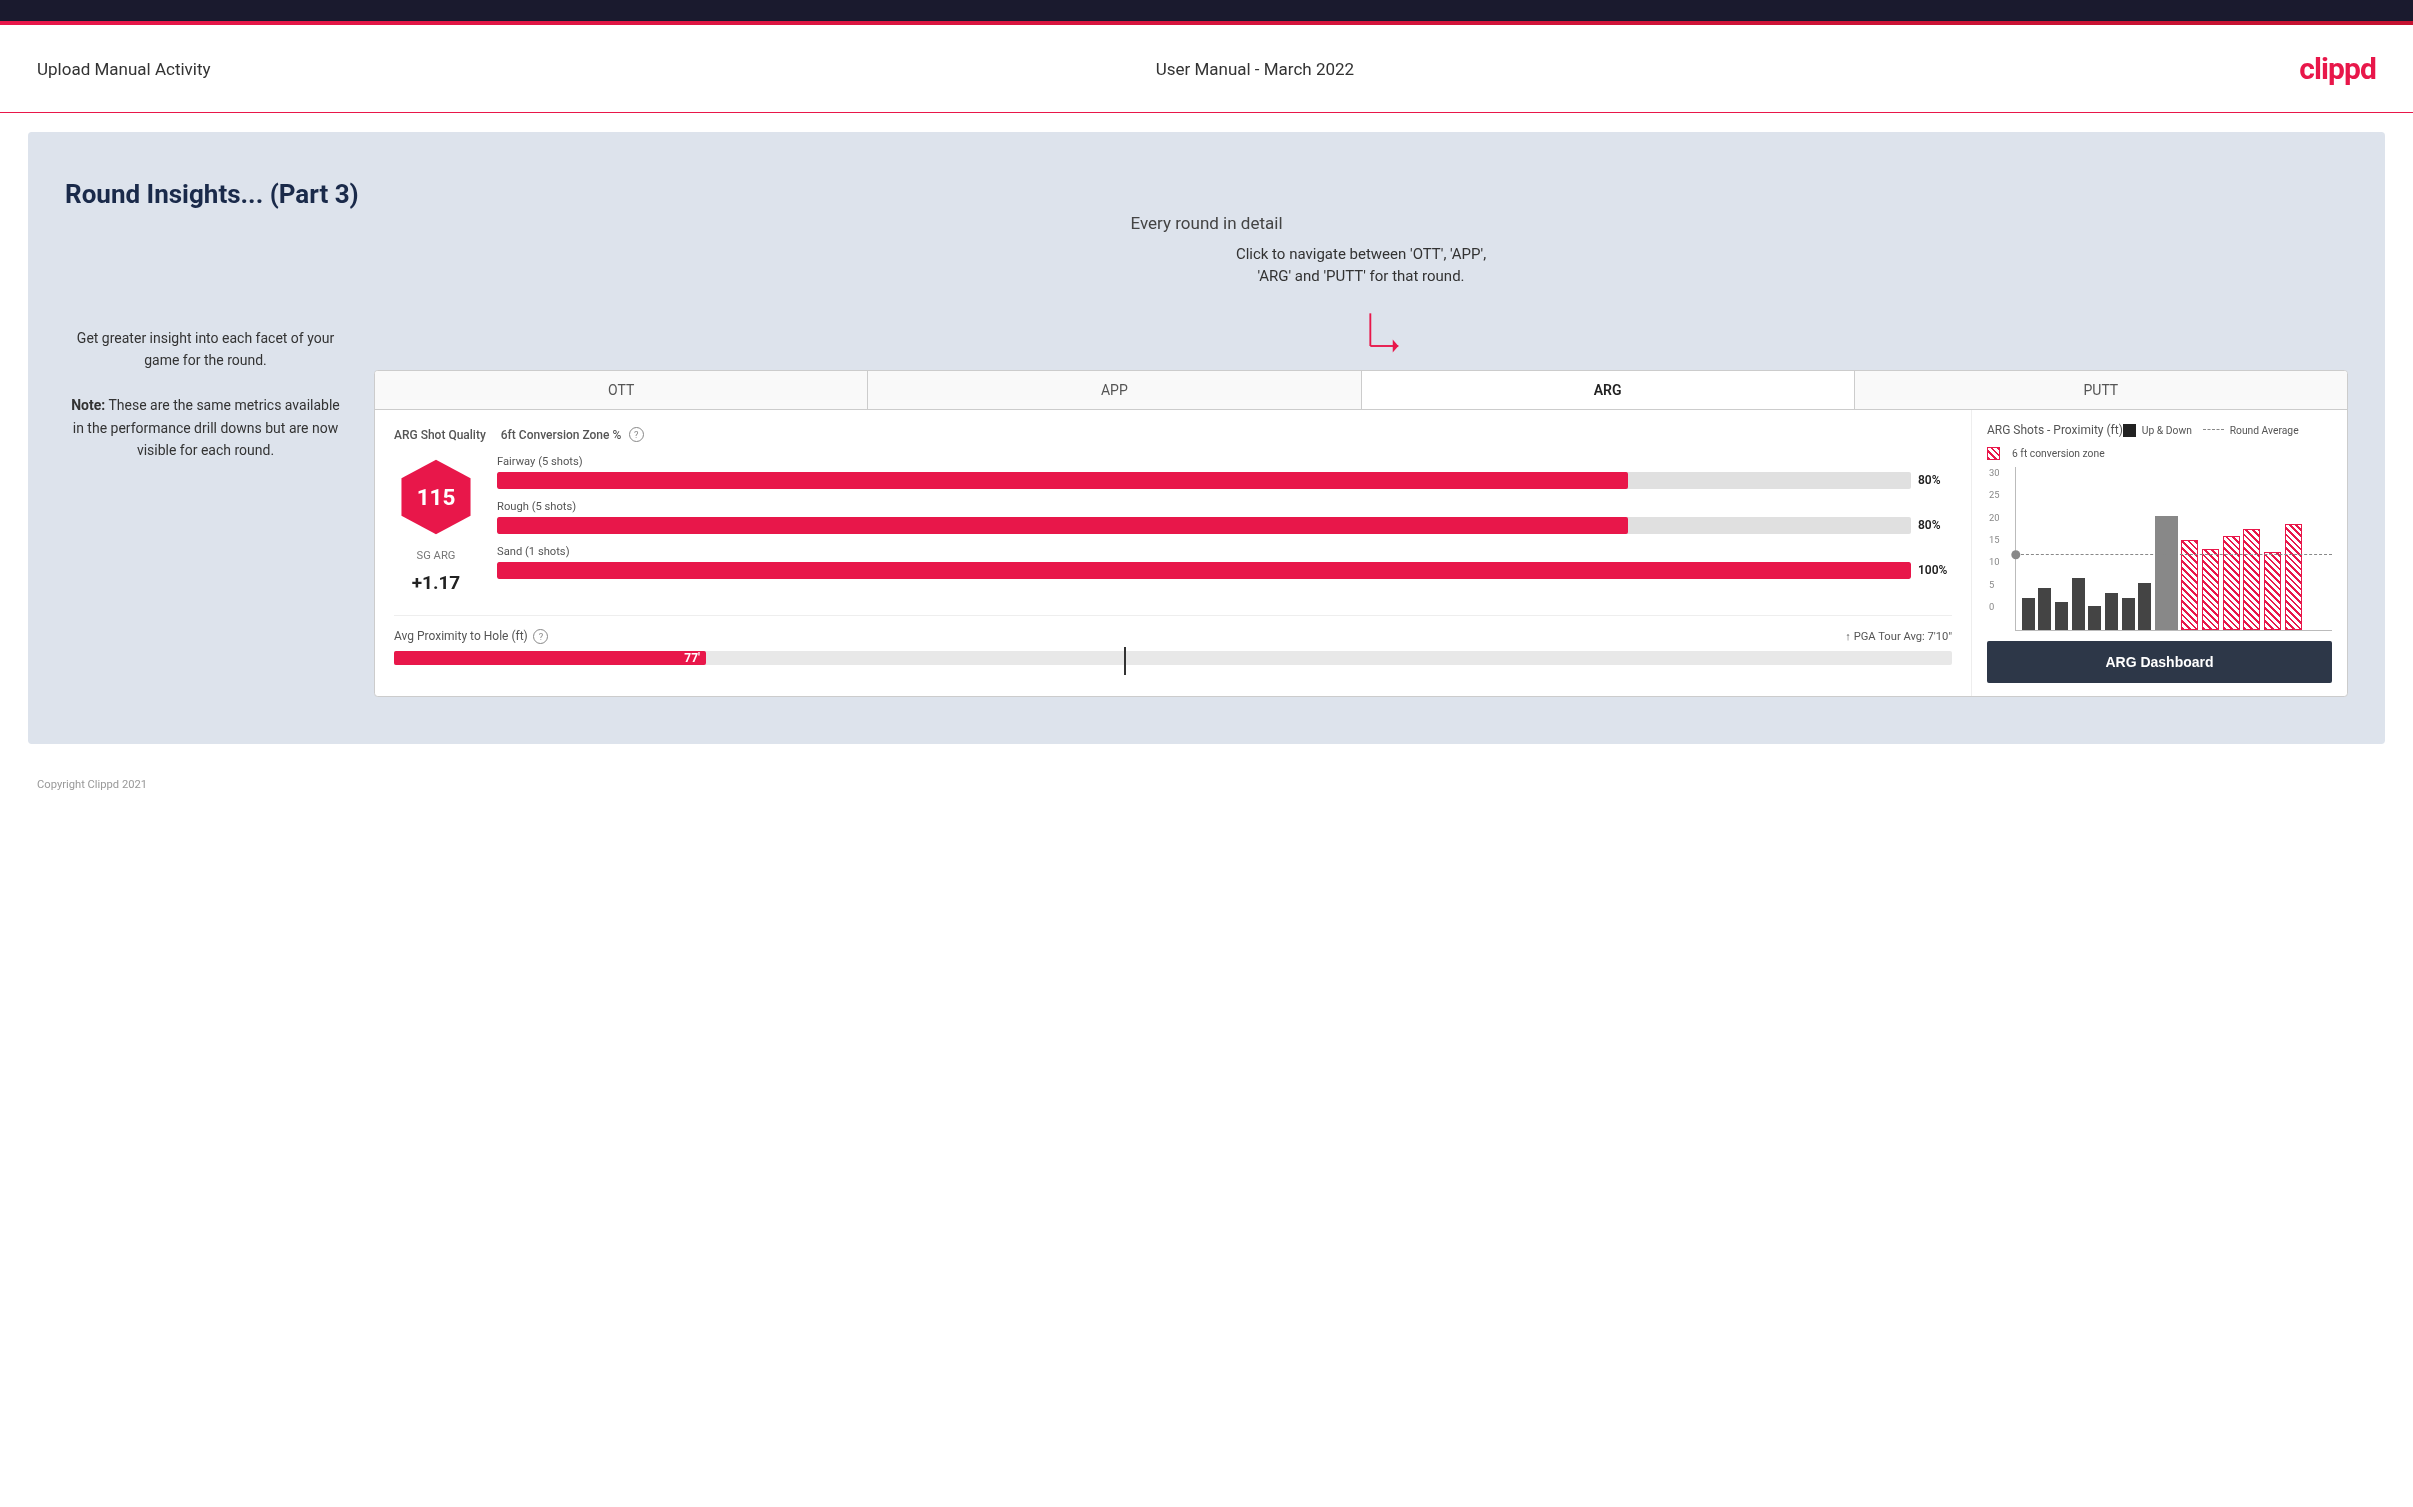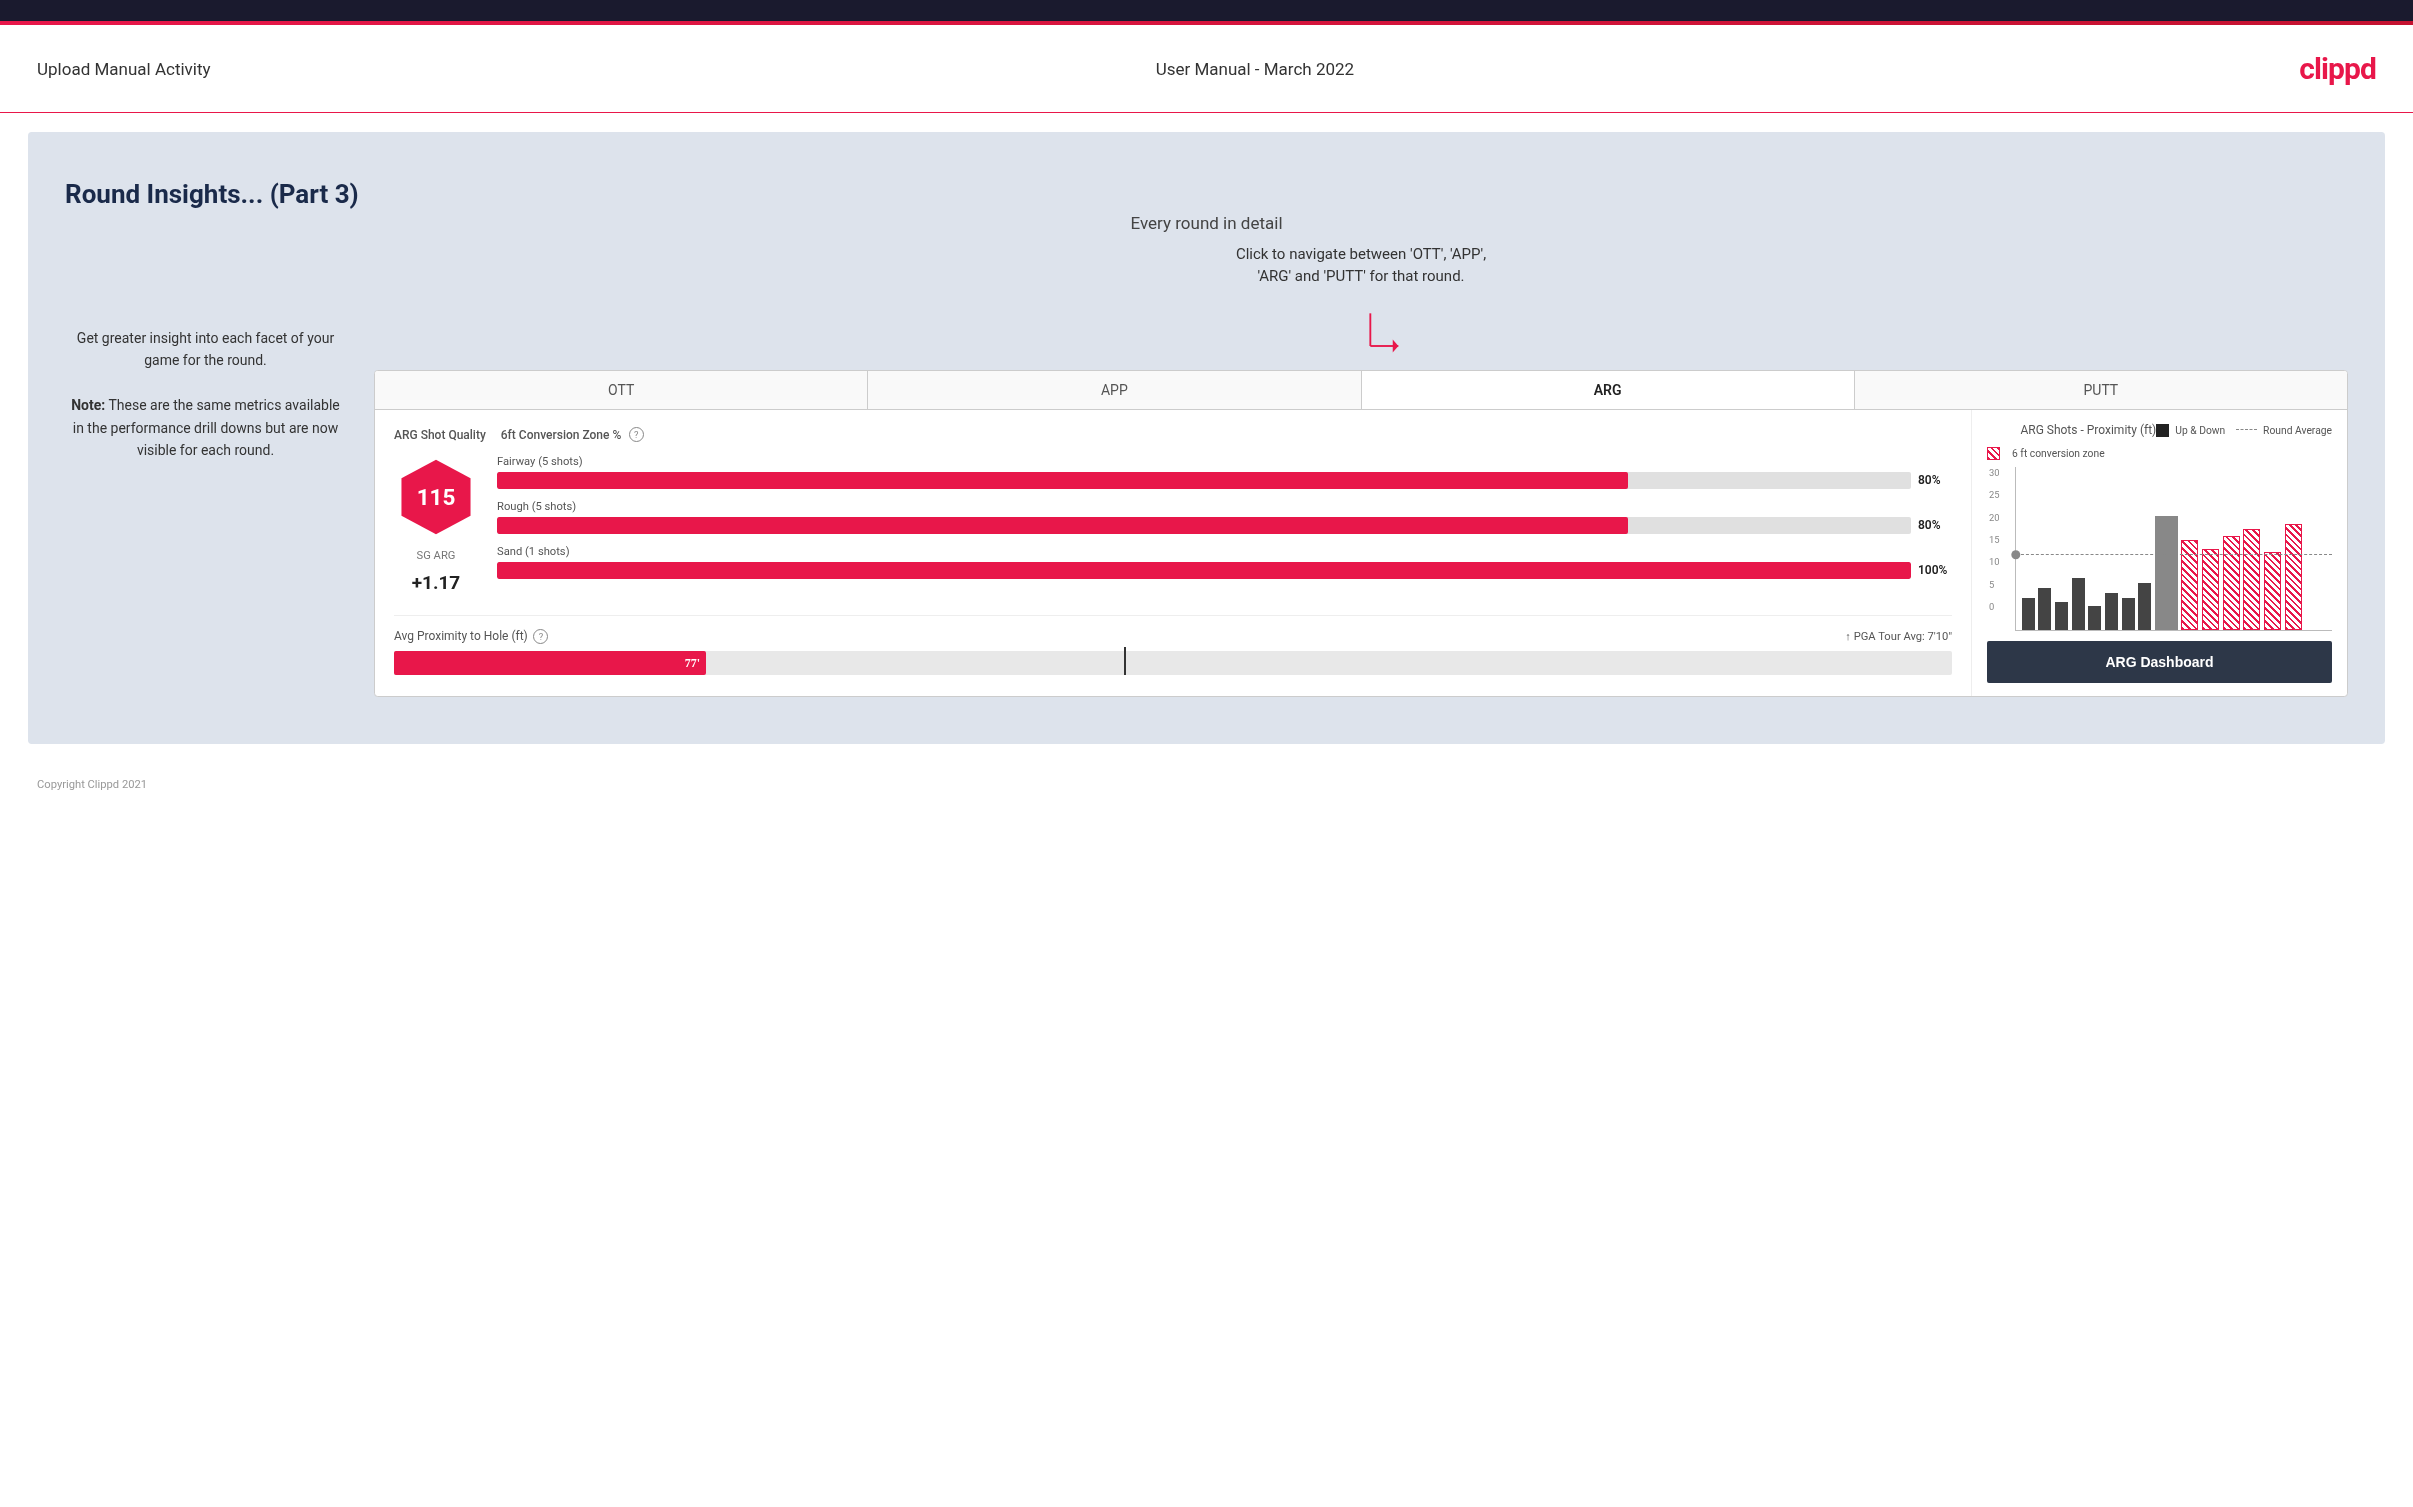--- a/index.html
+++ b/index.html
@@ -251,26 +251,25 @@
     }
     .prox-label {
       font-size: 12px;
       color: #555;
     }
     .pga-label {
       font-size: 11.2px;
       color: #555;
     }
     .prox-bar-track {
-      height: 24px;
+      height: 14px;
       background: #e8e8e8;
       border-radius: 1.9px;
       position: relative;
       overflow: visible;
-      font-family: Liberation Serif, serif;
     }
     .prox-bar-fill {
       height: 100%;
       background: #e8174a;
       border-radius: 1.9px;
       display: flex;
       align-items: center;
       justify-content: flex-end;
       padding-right: 5.6px;
     }
@@ -284,21 +283,21 @@
       right: 47%;
       top: -3.7px;
       width: 1.9px;
       height: 28px;
       background: #333;
     }
     
     .chart-header {
       display: flex;
       align-items: center;
-      justify-content: flex-end;
+      justify-content: flex-start;
       margin-bottom: 9.4px;
     }
     .chart-title {
       font-size: 12px;
       color: #555;
     }
     .legend {
       display: flex;
       align-items: center;
       gap: 11.2px;

